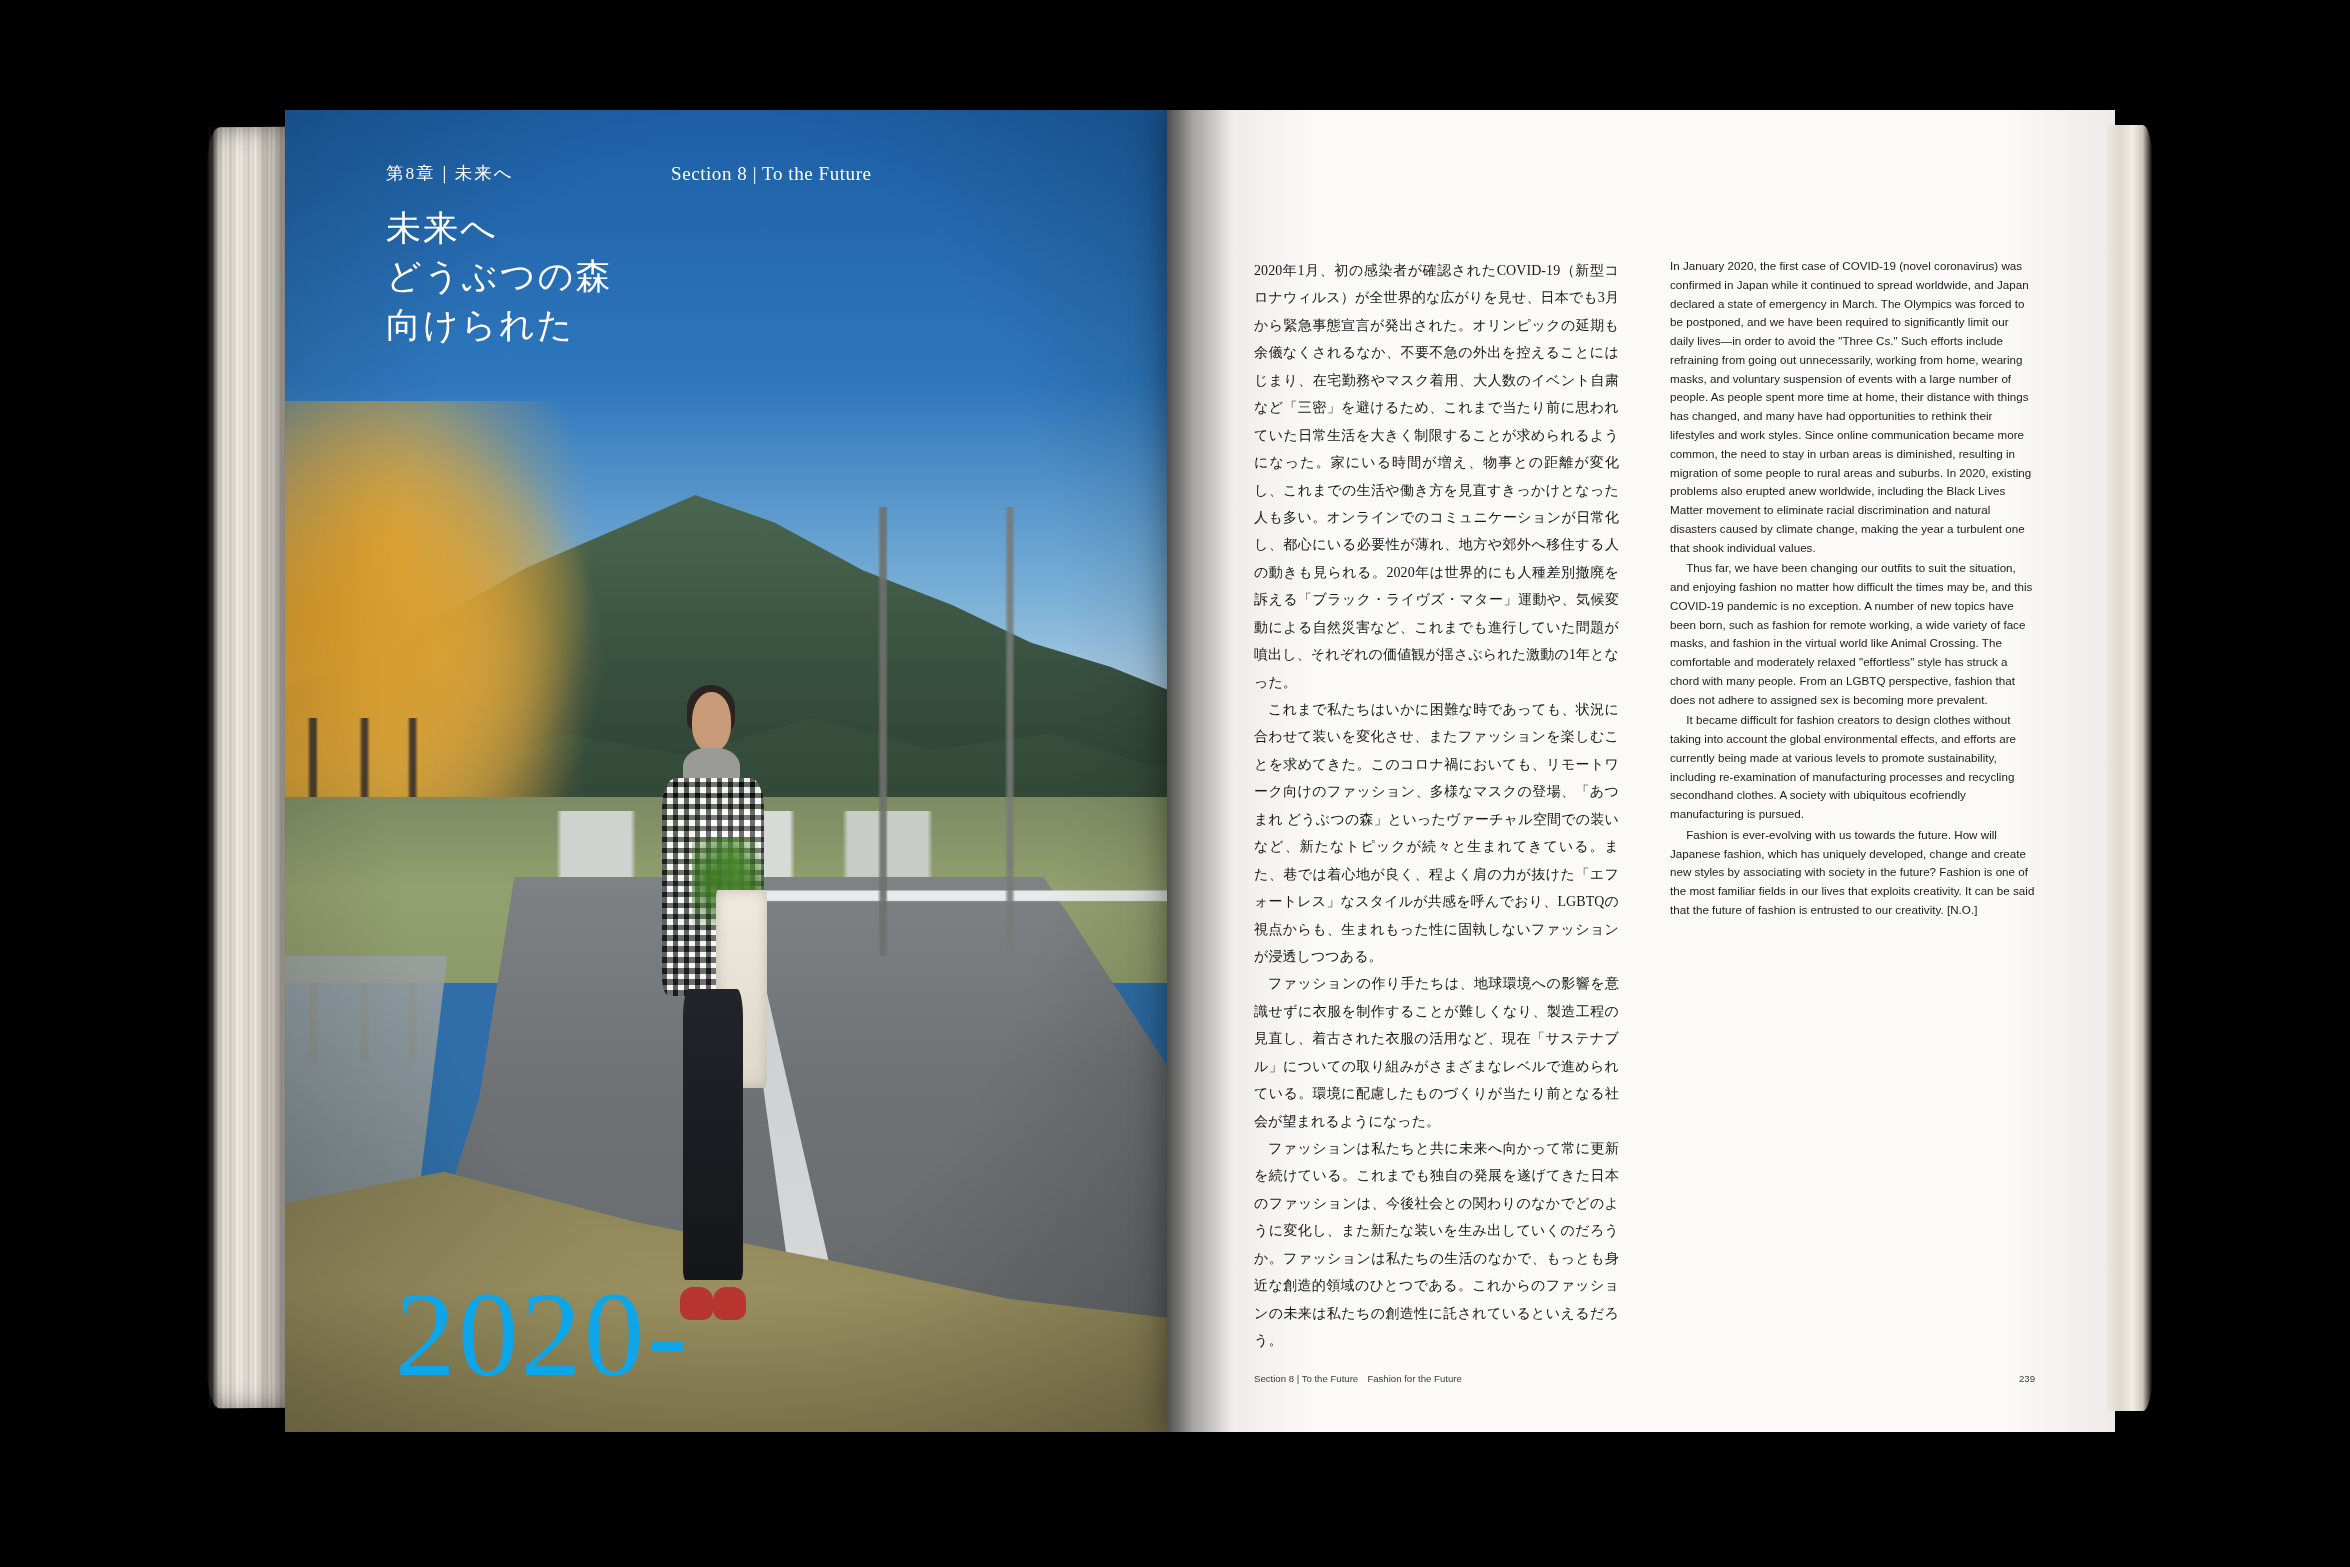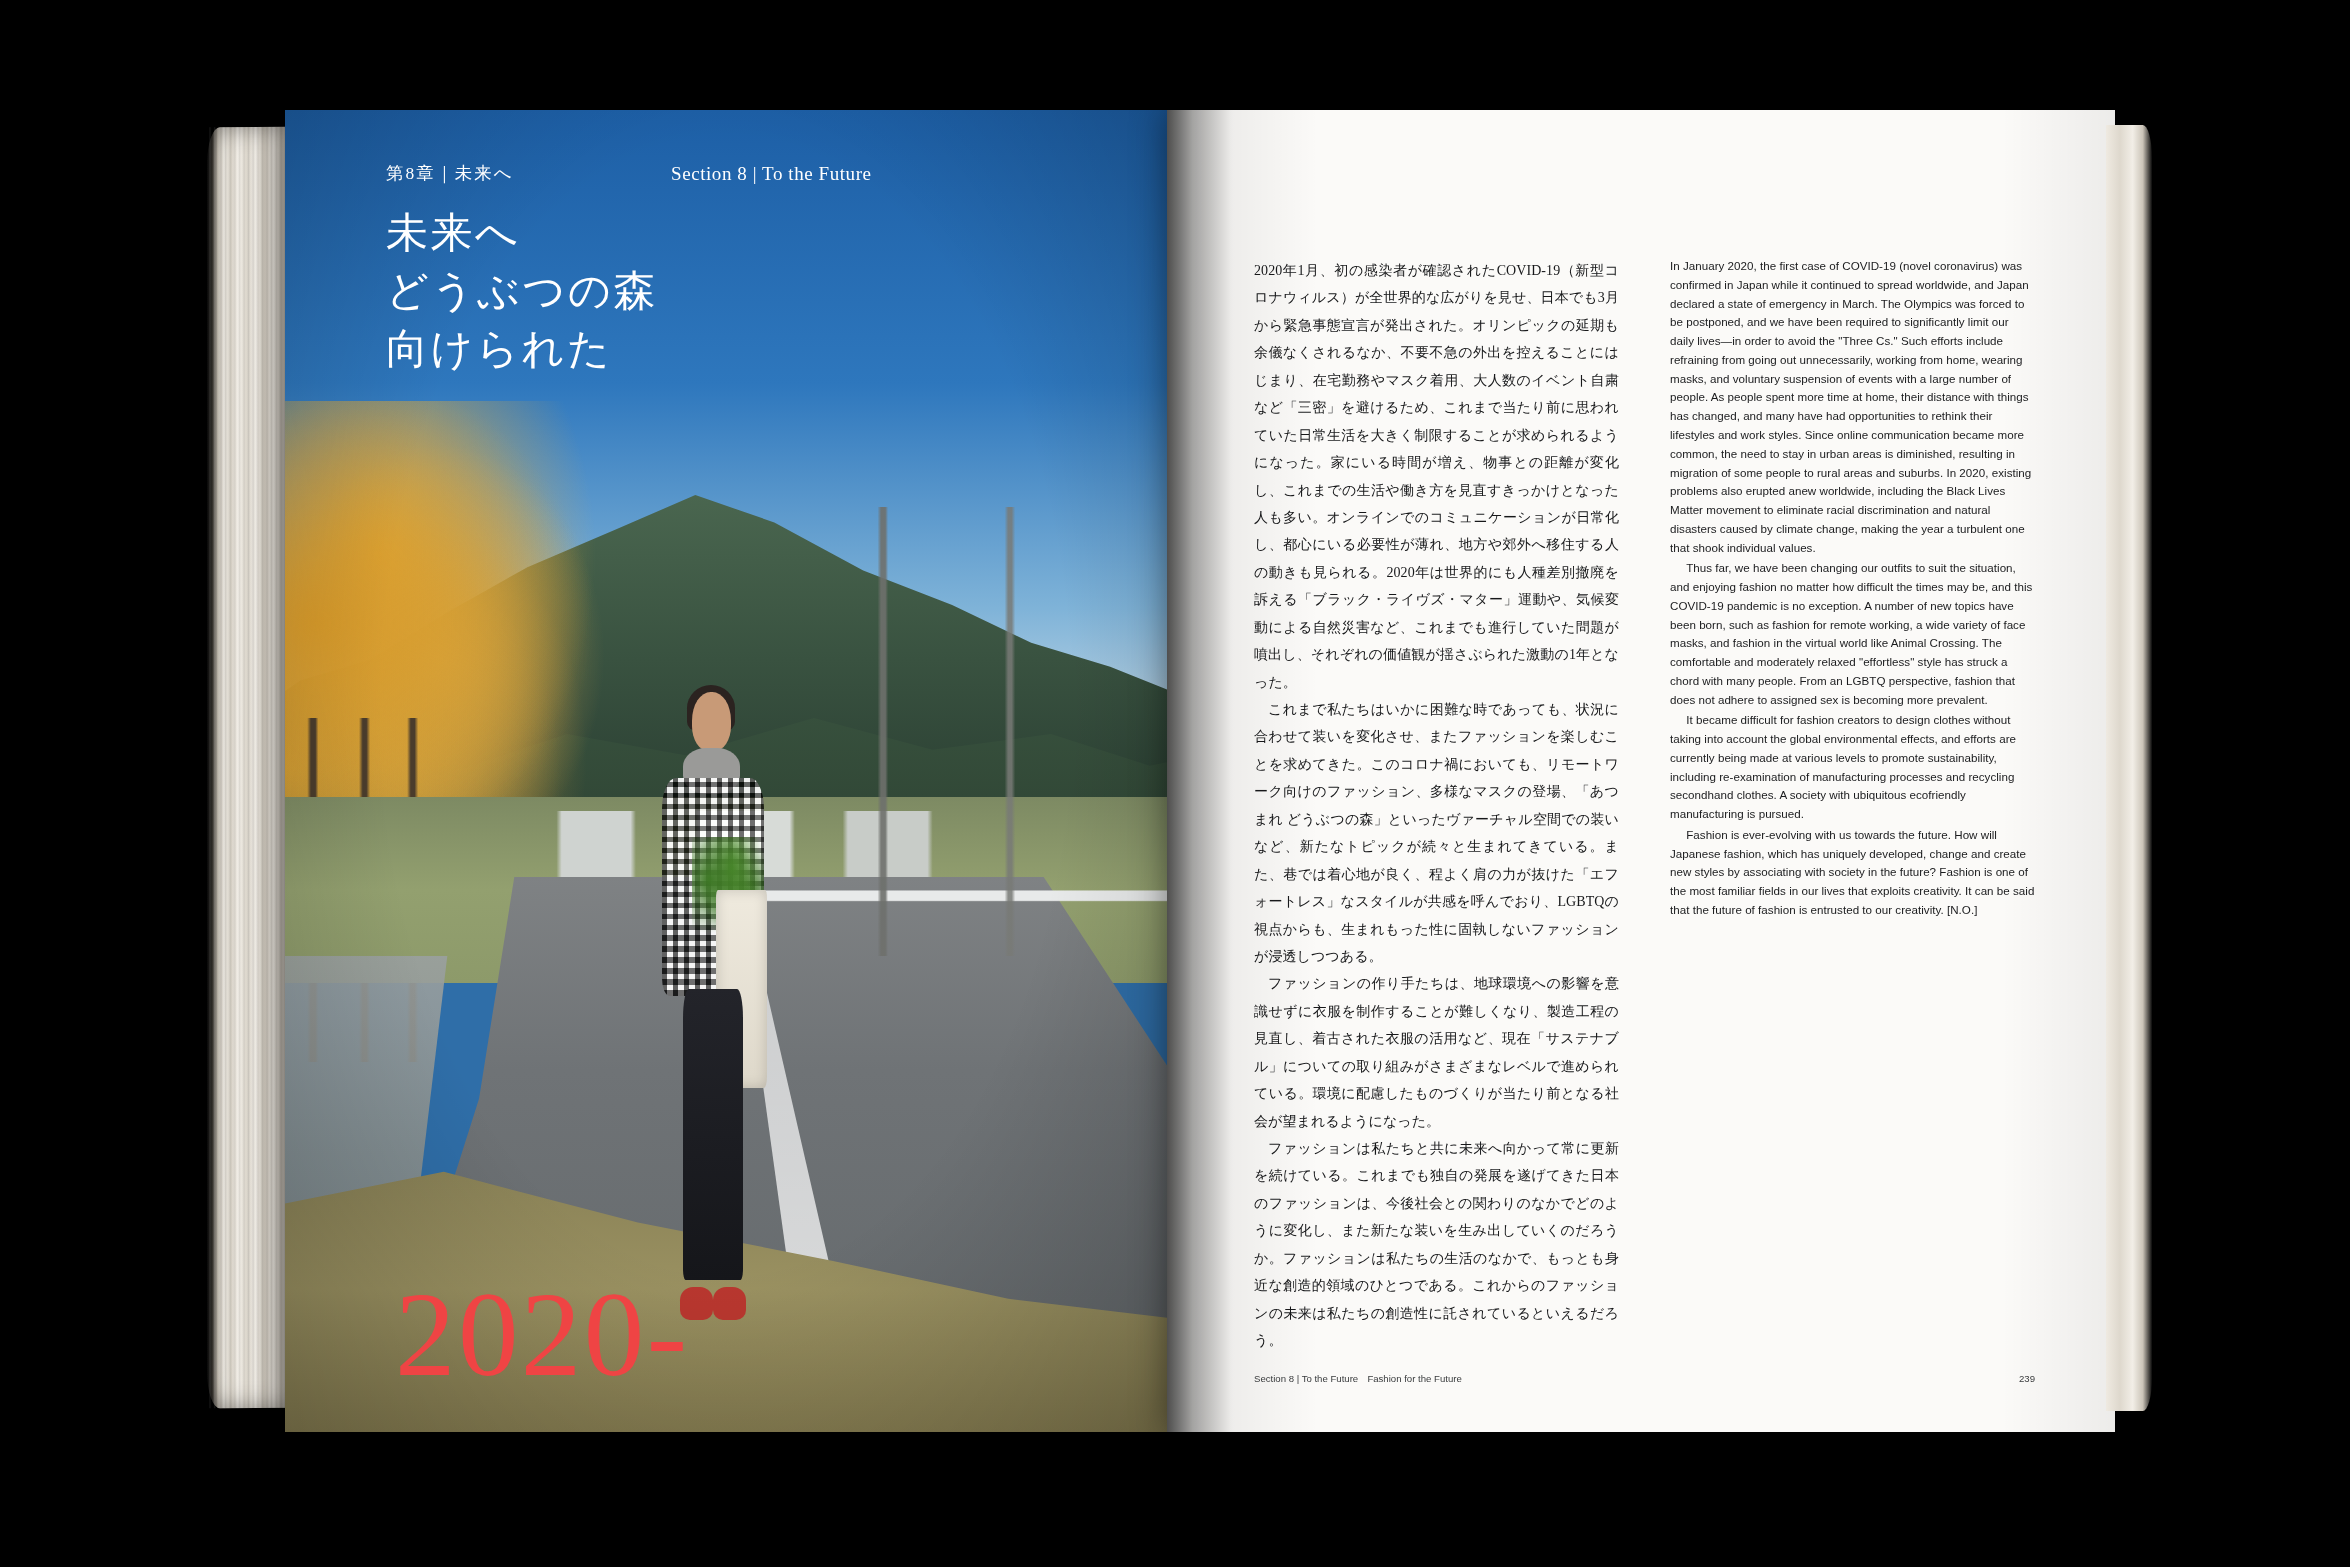--- a/index.html
+++ b/index.html
@@ -243,21 +243,21 @@
   }
   .lp-chapter-label {
     font-size: 17.4px;
     letter-spacing: .12em;
     font-family: "Liberation Serif", serif;
     margin-bottom: 18.4px;
     white-space: nowrap;
   }
   .lp-title-ja {
     font-family: "Liberation Serif", serif;
-    font-size: 42px;
+    font-size: 35px;
     line-height: 1.38;
     letter-spacing: .06em;
     font-weight: 400;
     margin-top: 20px;
   }
   .lp-head-en {
     position: absolute;
     left: 386px; top: 53px;
     color: #ffffff;
     font-family: "Liberation Serif", serif;
@@ -270,21 +270,21 @@
   }
   .lp-title-en {
     font-size: 39px;
     line-height: 1.28;
     letter-spacing: .005em;
   }
   .year {
     position: absolute;
     left: 110px;
     bottom: 37px;
-    color: #ef4444;
+    color: #0ea5e9;
     font-family: "Liberation Serif", serif;
     font-size: 121px;
     line-height: 1;
     letter-spacing: .02em;
     text-align: center;
   }
 
   
   .right-page {
     position: absolute;

